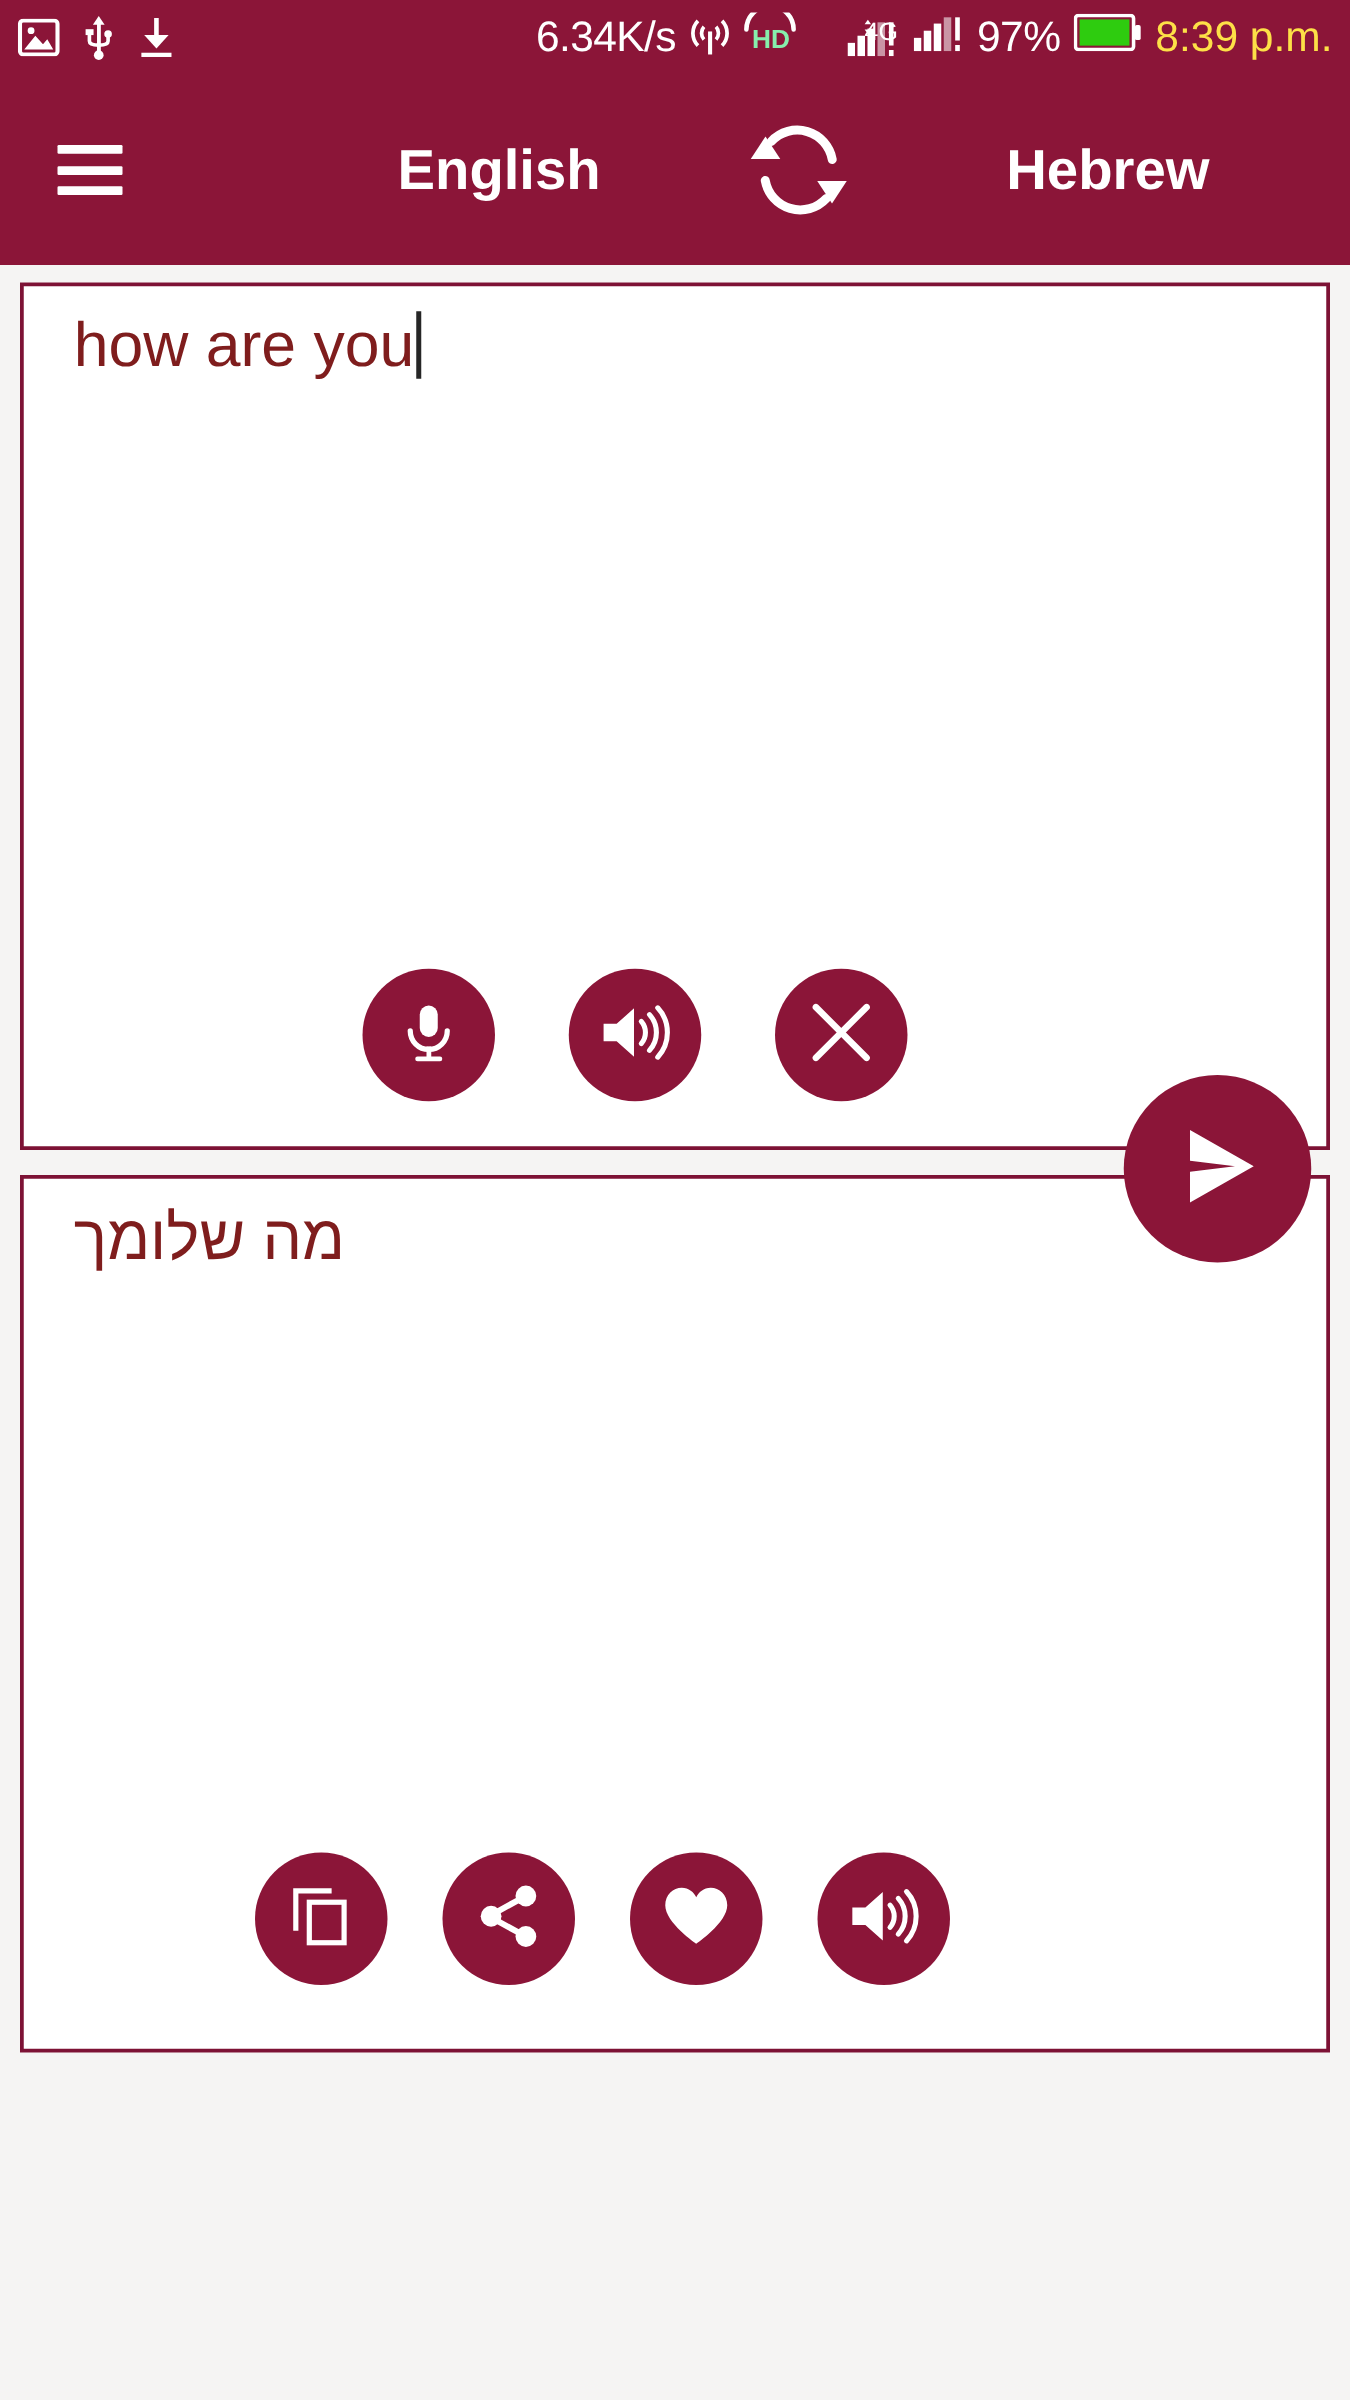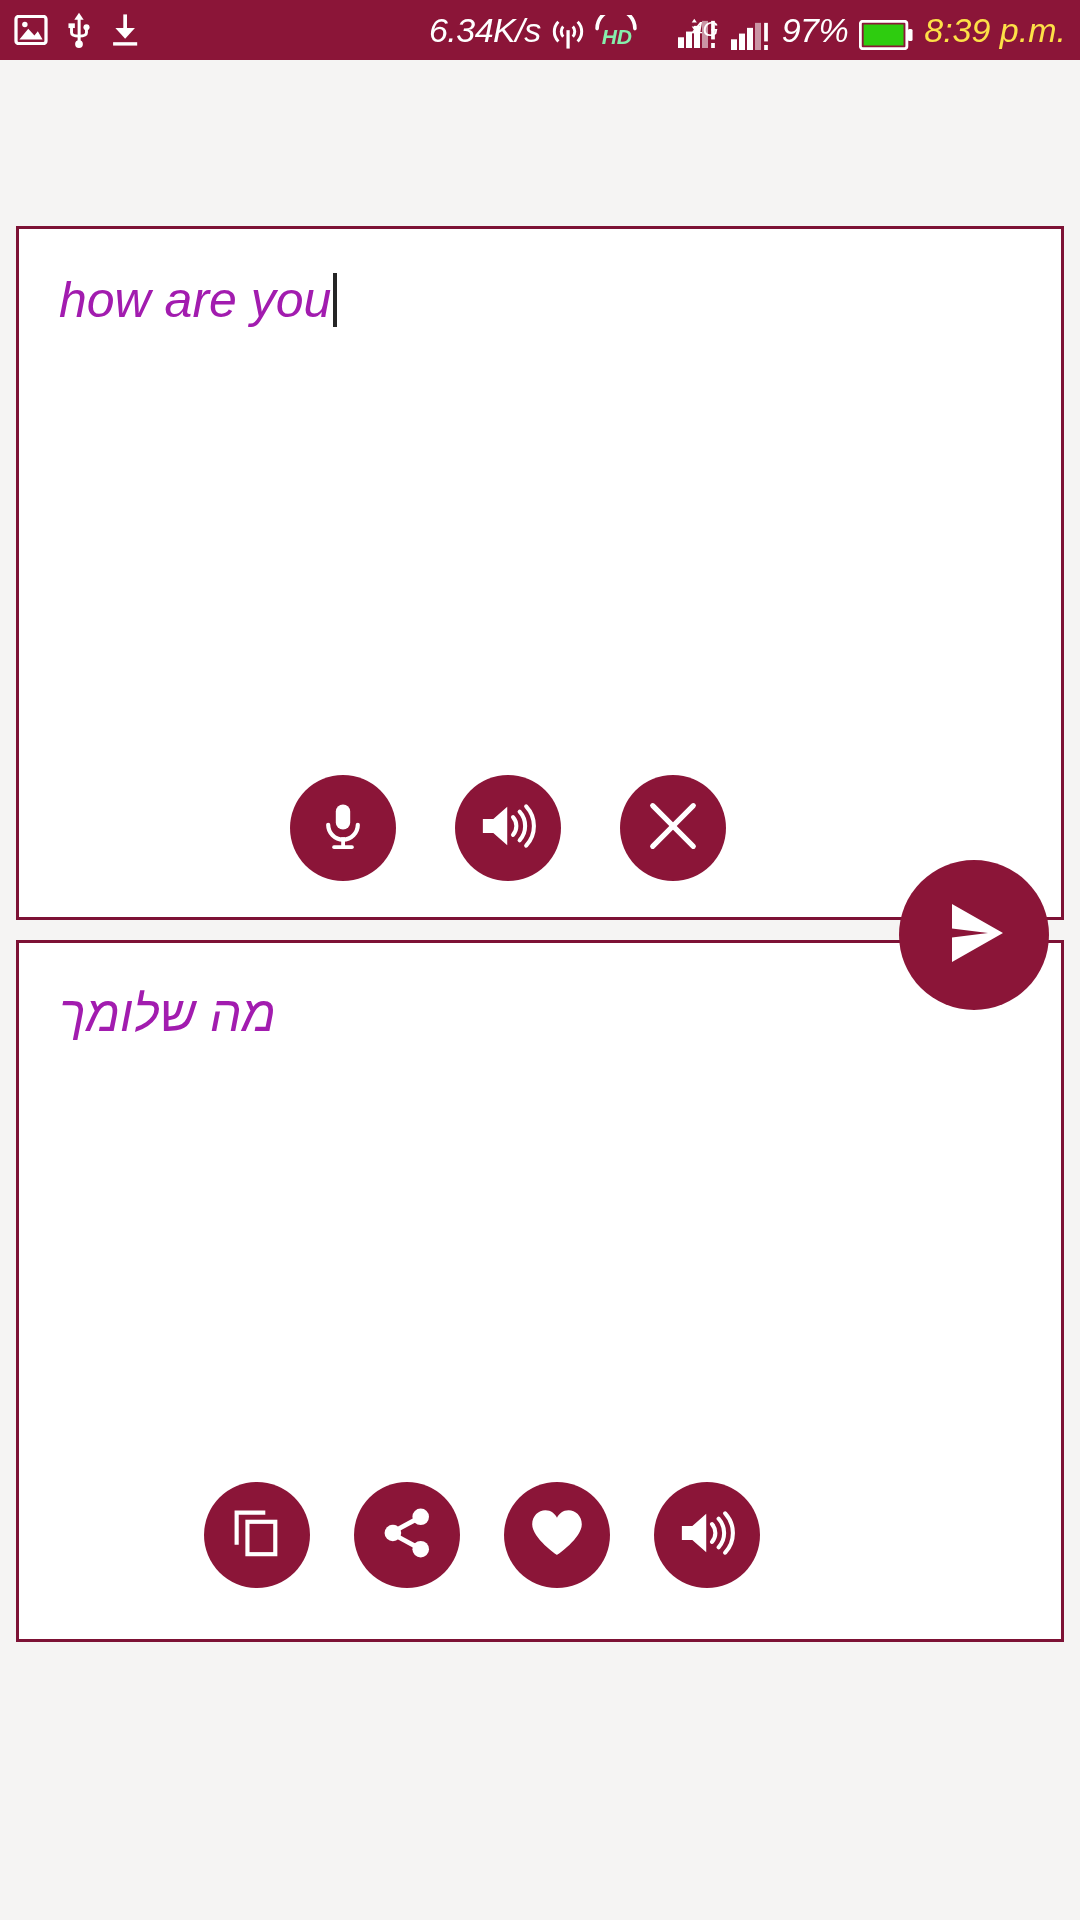--- a/index.html
+++ b/index.html
@@ -15,23 +15,22 @@
   .statusbar {
     position:absolute; top:0; left:0;
     width:1080px; height:60px;
     background:#8b1538;
     display:flex; align-items:center;
     padding:0 14px;
   }
   .sb-left { display:flex; align-items:center; gap:18px; }
   .sb-right {
     margin-left:auto;
-    display:flex; align-items:flex-end; gap:11px;
+    display:flex; align-items:flex-start; gap:11px;
     color:#fff;
-    font-style:italic;
   }
   .sb-icon { display:flex; align-items:center; justify-content:center; }
   .sb-text { color:#ffffff; font-size:34px; font-weight:400; letter-spacing:-0.5px; white-space:nowrap; }
   .sb-time { color:#fde047; font-size:34px; font-weight:400; white-space:nowrap; }
   .hd-txt { color:#86efac; font-size:22px; font-weight:700; line-height:1; }
 
   
   .appbar {
     position:absolute; top:60px; left:0;
     width:1080px; height:152px;
@@ -61,23 +60,23 @@
   
   .panel {
     position:absolute; left:16px; width:1048px;
     background:#ffffff;
     border:3px solid #7d1235;
   }
   .panel-in  { top:226px;  height:694px; }
   .panel-out { top:940px;  height:702px; }
 
   .txt {
-    position:absolute; left:40px; top:44px;
-    font-size:50px; color:#a21caf;
-    line-height:1.1; white-space:pre;font-style:italic;
+    position:absolute; left:40px; top:20px;
+    font-size:50px; color:#7f1d1d;
+    line-height:1.1; white-space:pre;
   }
   .txt.rtl { direction:rtl; right:auto; left:40px; text-align:left; }
   .caret {
     display:inline-block; width:4px; height:54px;
     background:#262626; vertical-align:-10px; margin-left:2px;
   }
 
   
   .btnrow { position:absolute; display:flex; align-items:center; }
   .btnrow.in  { left:290px; top:775px;  gap:59px; }
@@ -182,20 +181,40 @@
           <rect x="0.9" y="0.9" width="31" height="18.2" rx="1.6" fill="none" stroke="#fff" stroke-width="1.9"></rect>
           <rect x="3.1" y="3" width="26.6" height="14" fill="#2ecc0f"></rect>
           <rect x="32.6" y="6" width="3.1" height="8" rx="1" fill="#fff"></rect>
         </svg>
       </span>
 
       <span class="sb-time">8:39 p.m.</span>
     </div>
   </div>
 
+  <div class="appbar">
+    <div class="hamburger">
+      <i></i>
+      <i></i>
+      <i></i>
+    </div>
+
+    <div class="lang src">English</div>
+
+    <div class="swapbtn">
+      <svg width="92" height="92" viewBox="0 0 46 46">
+        <path d="M9.6 27.2 A14.2 14.2 0 0 0 34 34.4" fill="none" stroke="#fff" stroke-width="3.6" stroke-linecap="round"></path>
+        <path d="M36.4 18.8 A14.2 14.2 0 0 0 12 11.6" fill="none" stroke="#fff" stroke-width="3.6" stroke-linecap="round"></path>
+        <path d="M15.6 18.6 L3.8 18.6 L9.7 9.6 Z" fill="#fff"></path>
+        <path d="M30.4 27.4 L42.2 27.4 L36.3 36.4 Z" fill="#fff"></path>
+      </svg>
+    </div>
+
+    <div class="lang dst">Hebrew</div>
+  </div>
 
   <div class="panel panel-in">
     <div class="txt"><span>how are you</span><span class="caret"></span></div>
   </div>
 
   <div class="btnrow in">
     <div class="rbtn">
       <span>
         <svg width="56" height="56" viewBox="0 0 28 28">
           <rect x="10.4" y="3.2" width="7.2" height="12.6" rx="3.6" fill="#fff"></rect>

